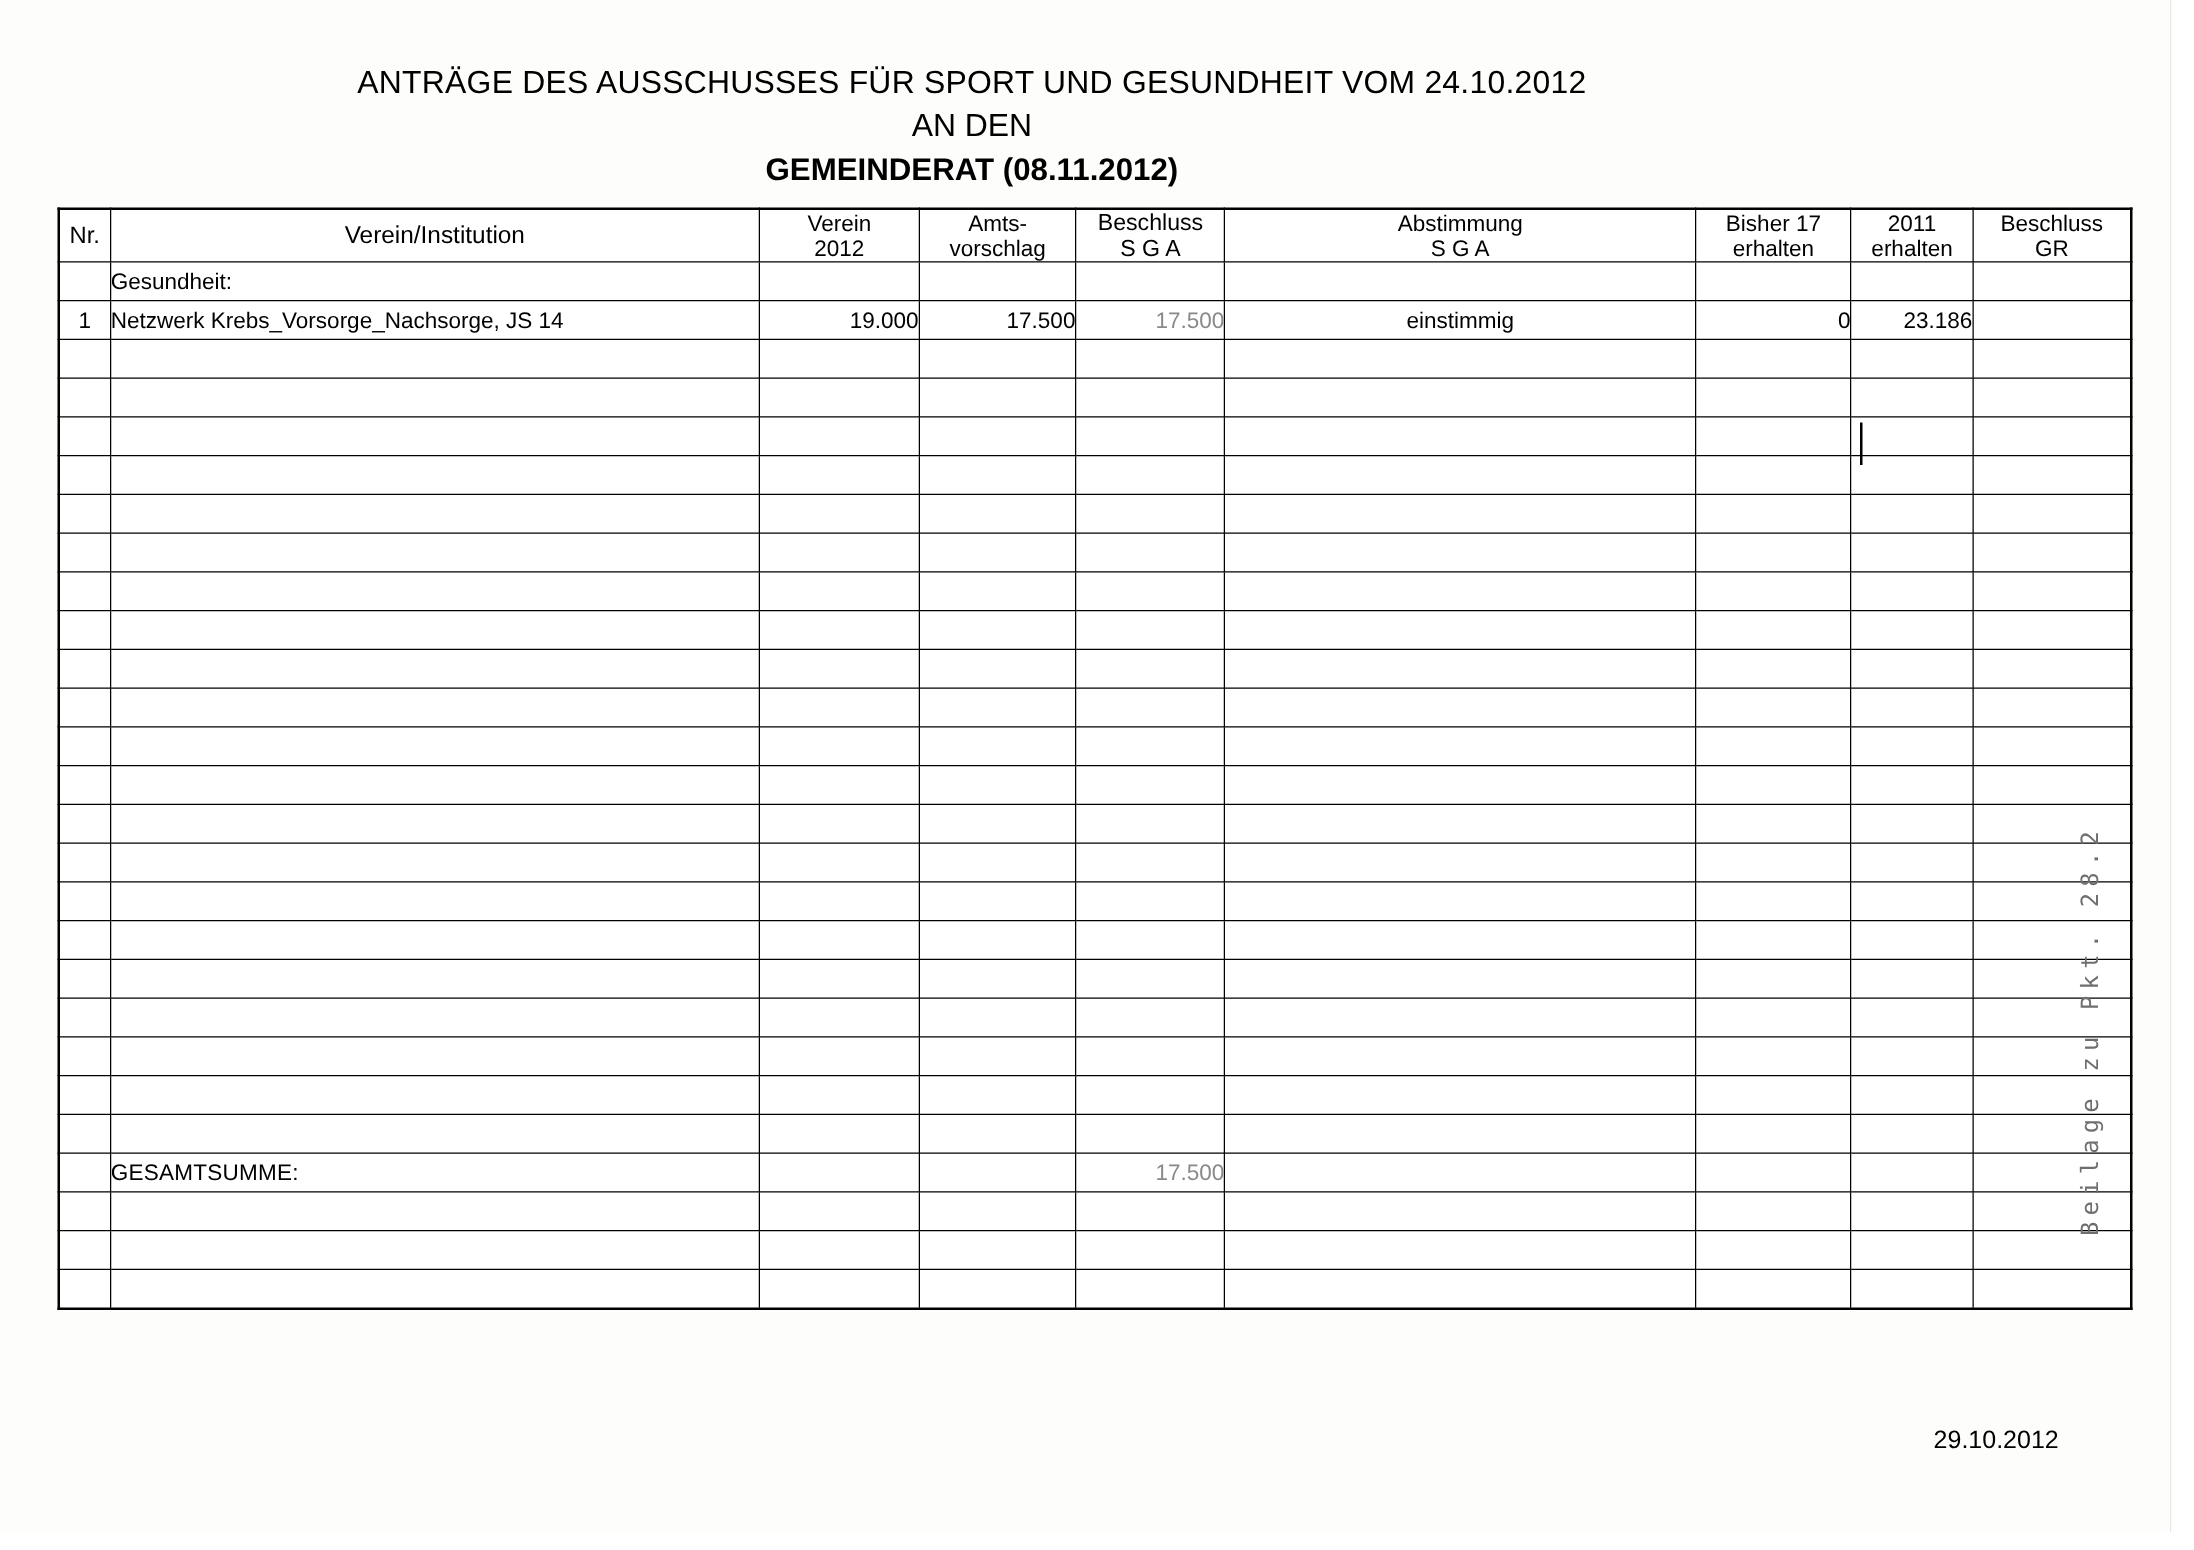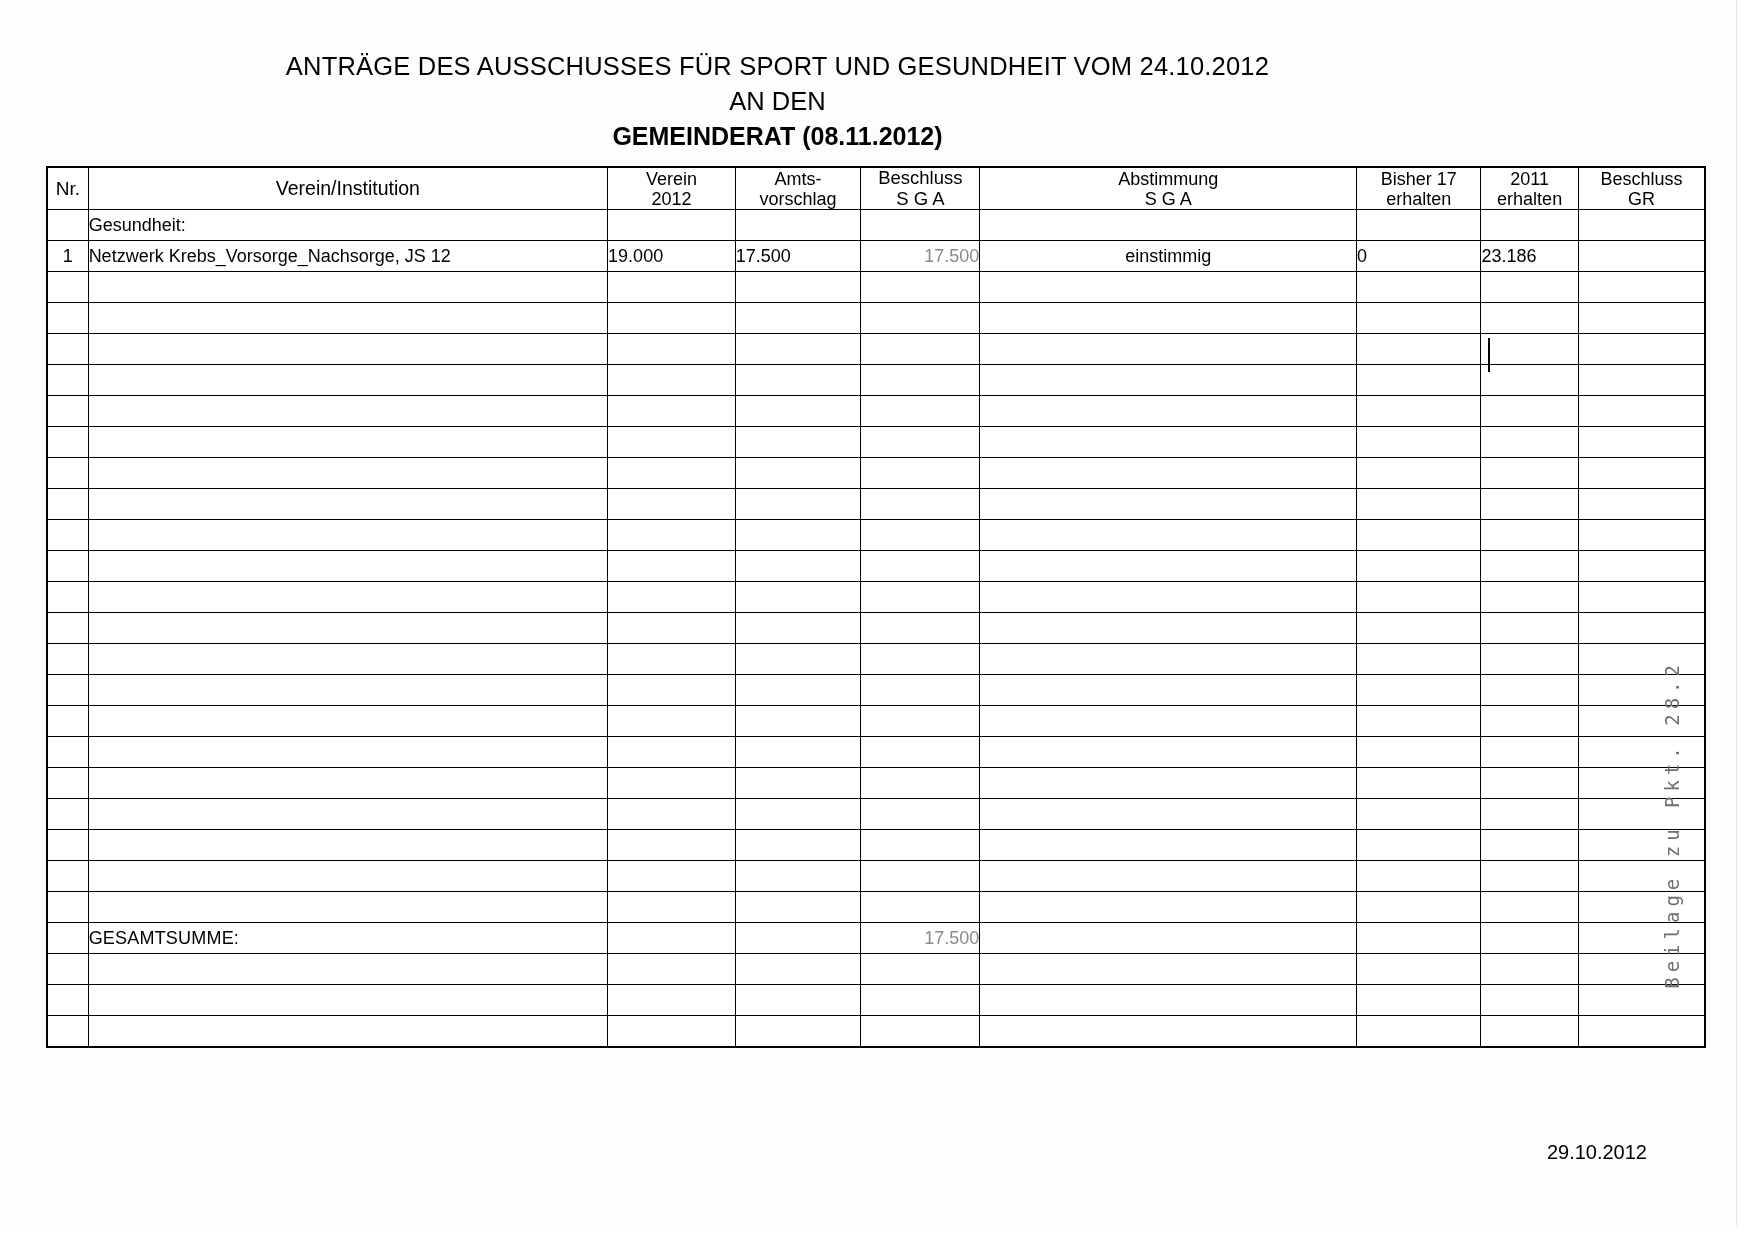--- a/index.html
+++ b/index.html
@@ -108,21 +108,21 @@
   th.hdr.nr { font-size: 19px; }
   th.hdr.verein { font-weight: normal; font-size: 19.5px; }
 
   td.section {
     font-weight: bold;
     font-size: 20px;
     padding-left: 7px;
     height: 34px;
   }
   td.num {
-    text-align: left;
+    text-align: right;
     padding-right: 5px;
     font-size: 19px;
     margin-top: 44px;
   }
   td.num-grey {
     text-align: right;
     padding-right: 5px;
     font-size: 19px;
     color: #8a8a8a;
   }
@@ -242,21 +242,21 @@
             <td></td>
             <td></td>
             <td></td>
             <td></td>
             <td></td>
             <td></td>
             <td></td>
           </tr>
           <tr>
             <td class="nrcell">1</td>
-            <td class="left">Netzwerk Krebs_Vorsorge_Nachsorge, JS 12</td>
+            <td class="left">Netzwerk Krebs_Vorsorge_Nachsorge, JS 14</td>
             <td class="num">19.000</td>
             <td class="num">17.500</td>
             <td class="num-grey">17.500</td>
             <td class="center">einstimmig</td>
             <td class="num">0</td>
             <td class="num">23.186</td>
             <td class="num"></td>
           </tr>
           <tr class="empty">
             <td></td>

